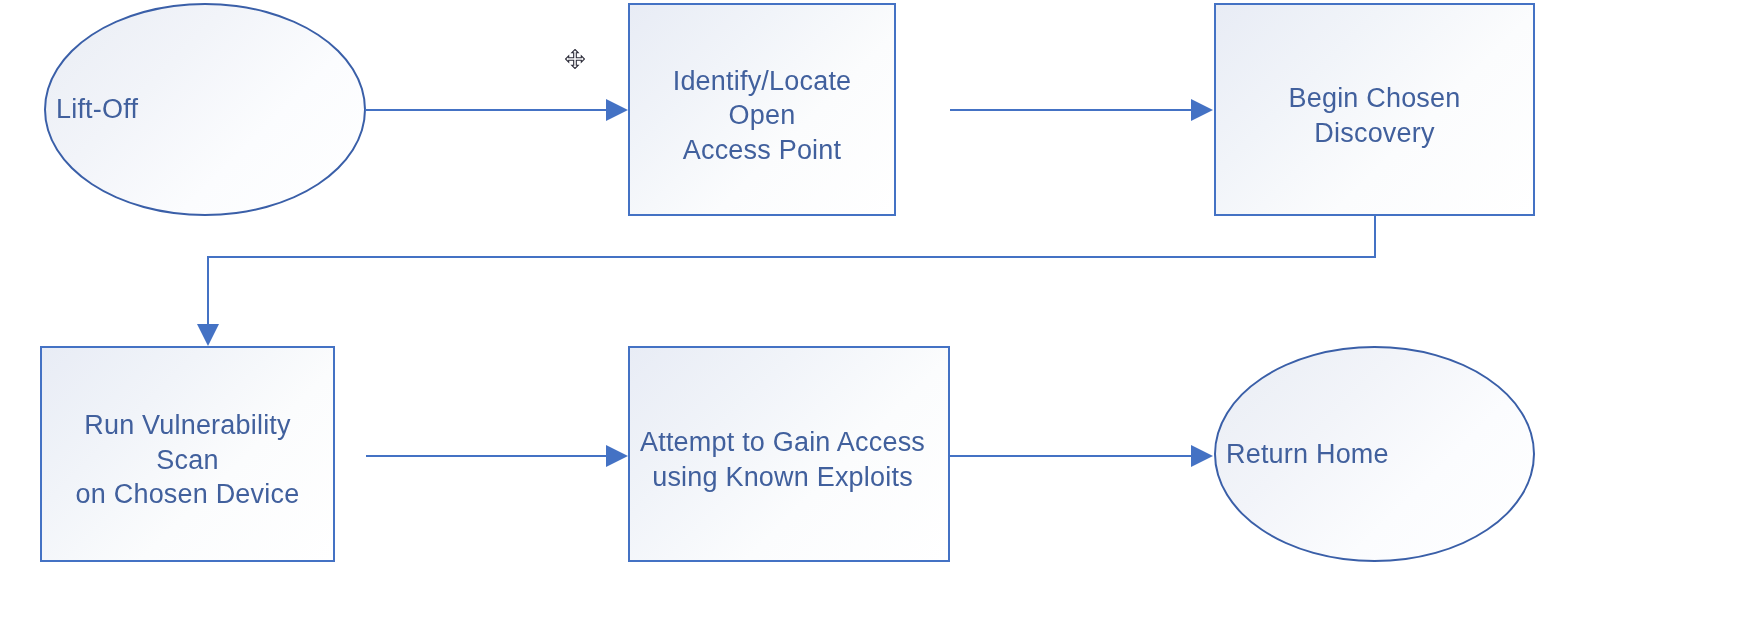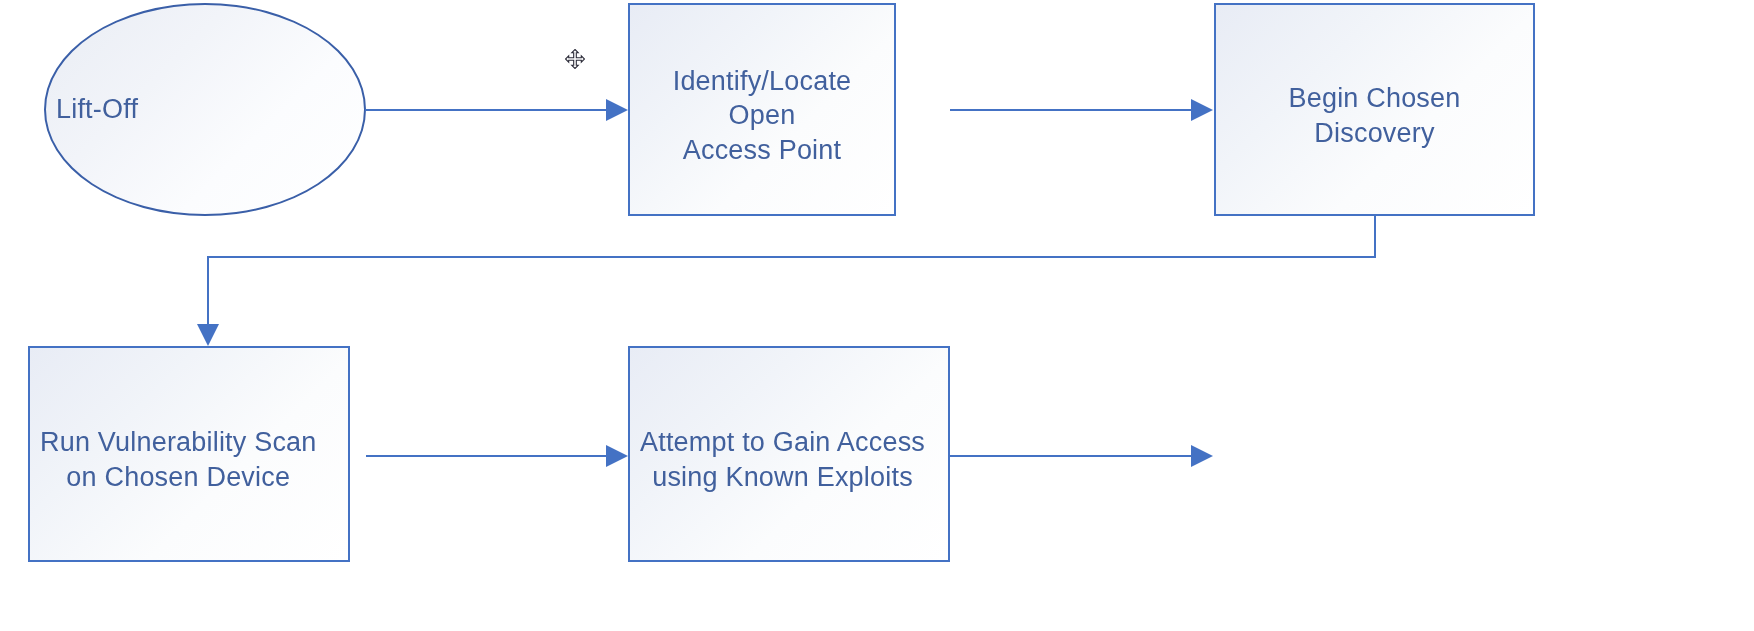--- a/index.html
+++ b/index.html
@@ -89,30 +89,33 @@
 
   <div class="node rect" style="left:628px; top:3px; width:268px; height:213px;">
     <span class="lbl">Identify/Locate Open
 Access Point</span>
   </div>
 
   <div class="node rect" style="left:1214px; top:3px; width:321px; height:213px;">
     <span class="lbl">Begin Chosen Discovery</span>
   </div>
 
-  <div class="node rect" style="left:28px; top:346px; width:322px; height:216px;">
+  <div class="node rect" style="left:40px; top:346px; width:295px; height:216px;">
     <span class="lbl">Run Vulnerability Scan
 on Chosen Device</span>
   </div>
 
   <div class="node rect" style="left:628px; top:346px; width:322px; height:216px;padding-left:10px;">
     <span class="lbl">Attempt to Gain Access
 using Known Exploits</span>
   </div>
 
+  <div class="node ellipse" style="left:1214px; top:346px; width:321px; height:216px;">
+    <span class="lbl">Return Home</span>
+  </div>
 
   <div class="conn h" style="left:365px; top:109px; width:242px;"></div>
   <div class="arrow right" style="left:606px; top:99px;"></div>
 
   <div class="conn h" style="left:950px; top:109px; width:242px;"></div>
   <div class="arrow right" style="left:1191px; top:99px;"></div>
 
   <div class="conn v" style="left:1374px; top:216px; height:42px;"></div>
   <div class="conn h" style="left:207px; top:256px; width:1169px;"></div>
   <div class="conn v" style="left:207px; top:256px; height:70px;"></div>

